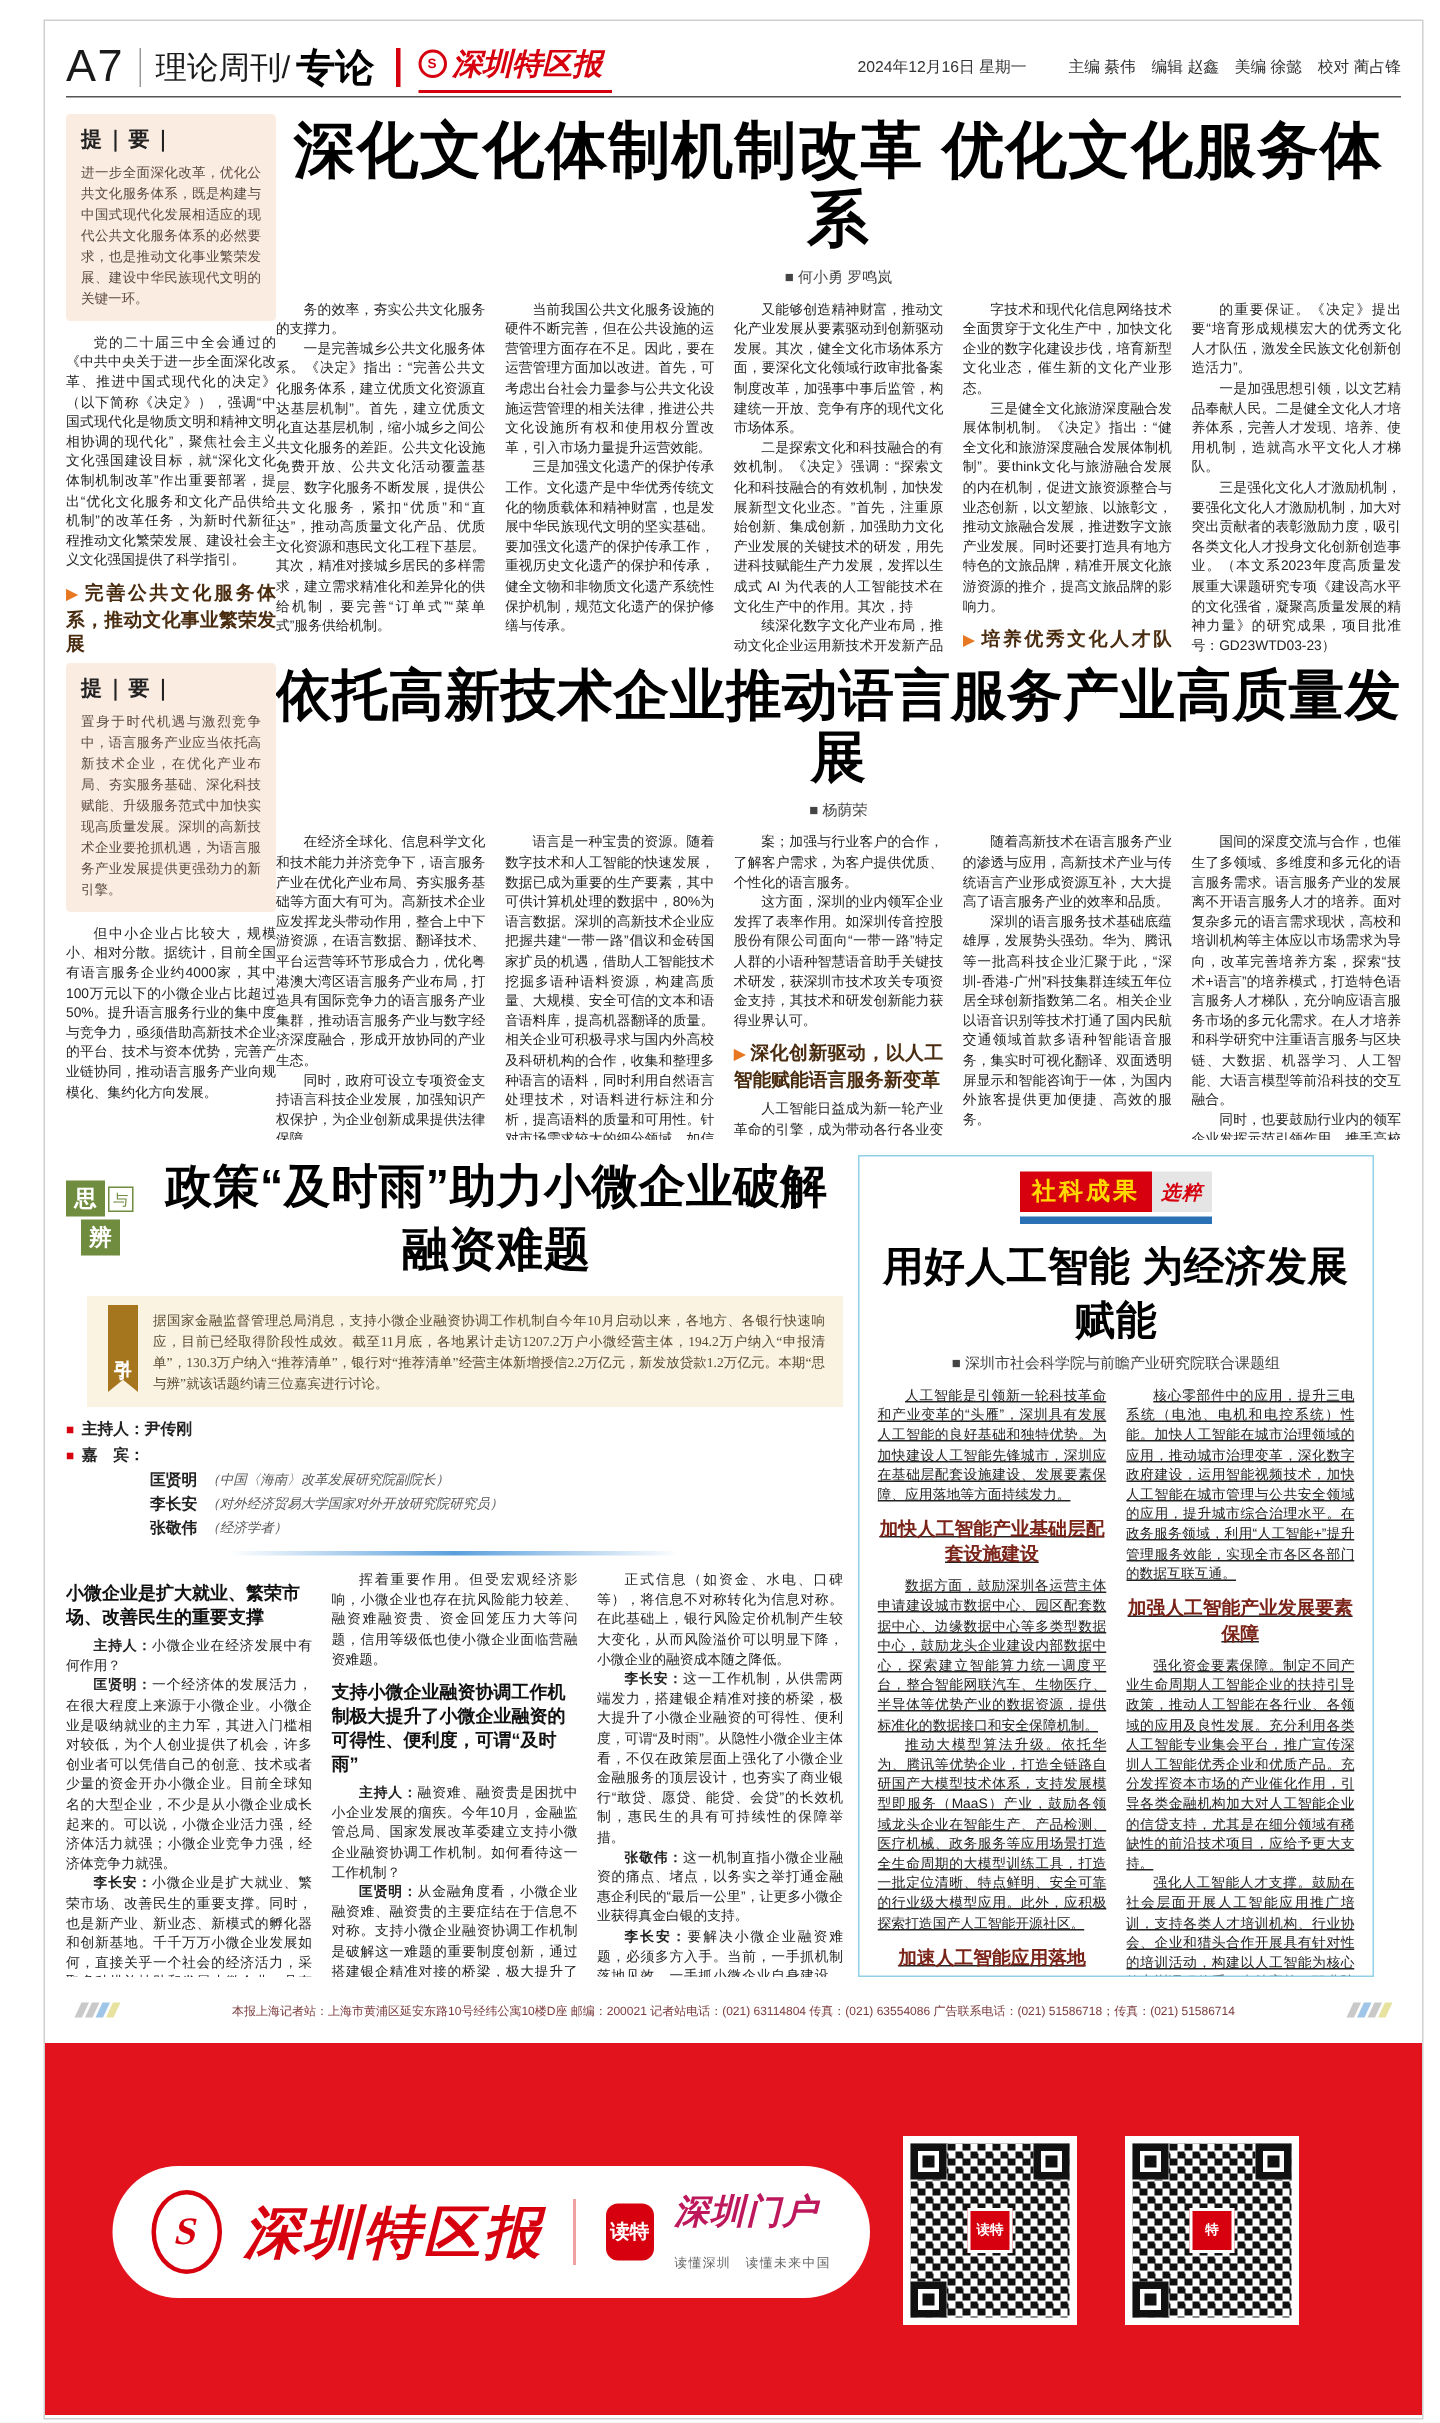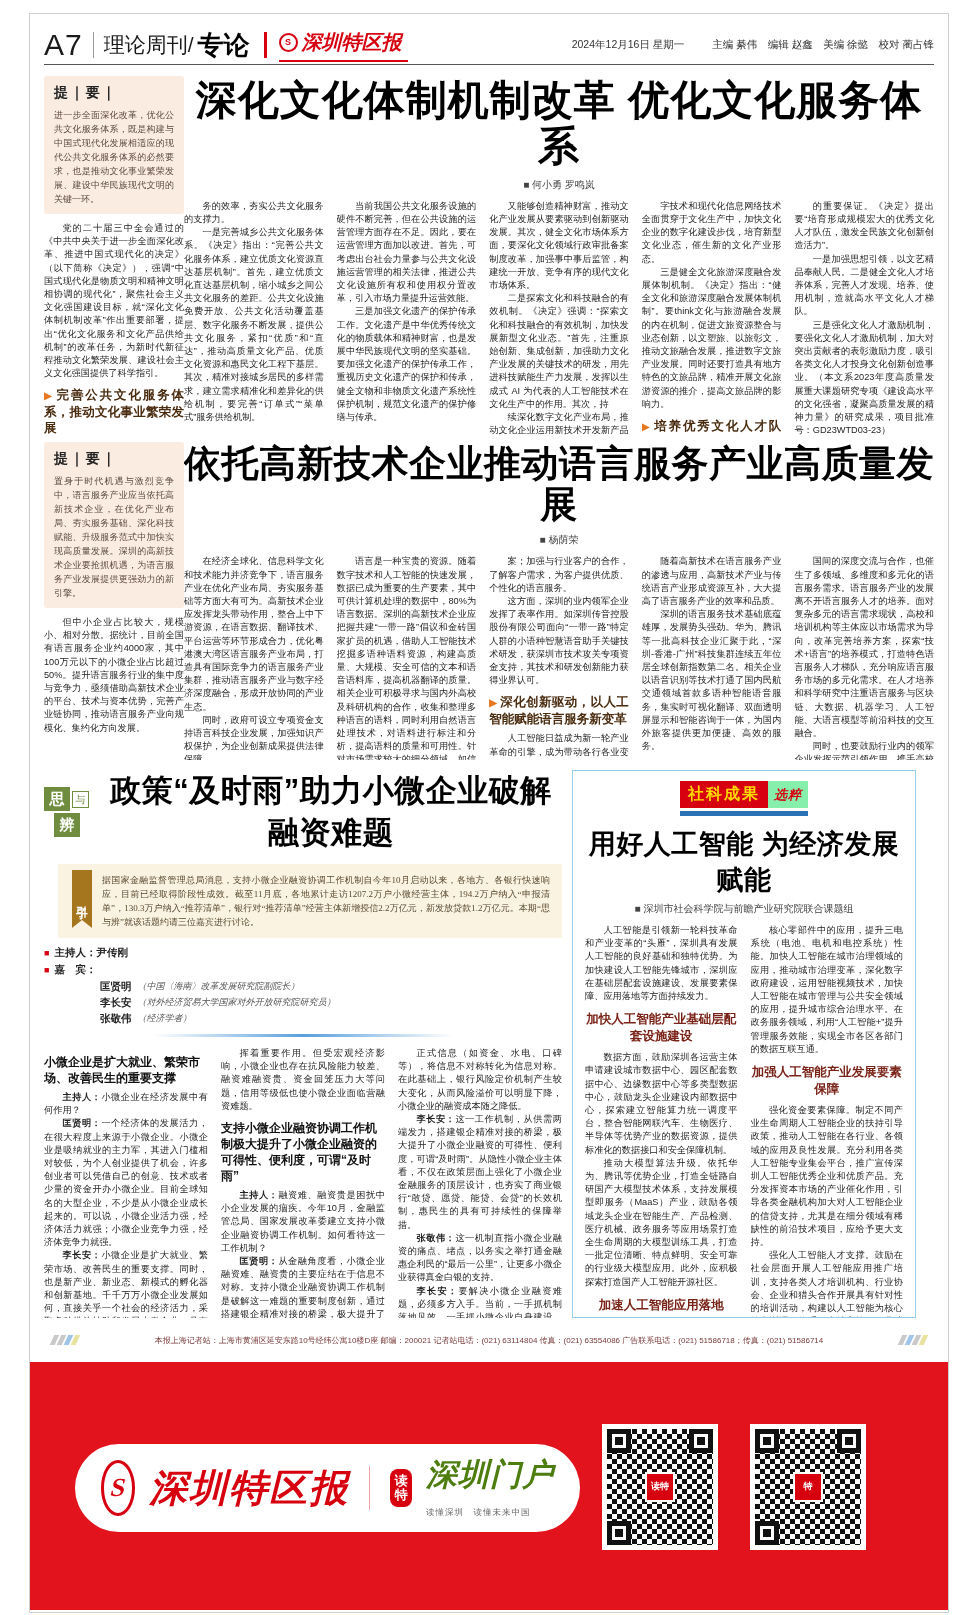--- a/index.html
+++ b/index.html
@@ -58,40 +58,40 @@
   .speakers .aff{color:#555;font-size:9px;font-style:italic;margin-left:6px;}
   .guestlist{margin-left:56px;}
   .bluediv{height:3px;width:300px;margin:8px auto 10px;background:linear-gradient(90deg,rgba(90,160,220,0),#5a9fdc,rgba(90,160,220,0));border-radius:2px;}
   .art3 .cols{height:372px;}
 
   
   .art4{position:absolute;left:572px;top:770px;width:344px;height:548px;border:1px solid #8fd0e8;background:#fff;padding:10px 12px;box-sizing:border-box;overflow:hidden;}
   .badges{display:flex;justify-content:center;}
   .badgewrap{display:inline-flex;border-bottom:5px solid #2a72b5;padding-bottom:3px;}
   .badge-red{background:#d6000f;color:#ffd800;font-weight:900;font-size:16px;padding:3px 8px;letter-spacing:2px;}
-  .badge-yel{background:#86efac;color:#d6000f;font-weight:900;font-size:13px;padding:5px 6px 3px;letter-spacing:1px;font-style:italic;}
+  .badge-yel{background:#e5e5e5;color:#d6000f;font-weight:900;font-size:13px;padding:5px 6px 3px;letter-spacing:1px;font-style:italic;}
   .headline4{font-size:27px;font-weight:900;color:#000;text-align:center;letter-spacing:0.5px;margin:10px 0 4px;}
-  .art4 .cols{height:428px;margin-top:6px;}
+  .art4 .cols{height:428px;margin-top:6px;text-decoration:underline;}
 
   
   .contact{position:absolute;left:44px;right:44px;top:1332px;height:16px;display:flex;align-items:center;font-size:8px;color:#7a3b3b;}
   .slashes{display:flex;gap:2px;margin:0 8px;}
   .slashes i{display:block;width:5px;height:10px;transform:skewX(-25deg);}
   .s1{background:#c9c9c9;} .s2{background:#9fc6e8;} .s3{background:#e8e29f;}
   .contact .txt{flex:1;text-align:center;}
 
   .banner{position:absolute;left:30px;right:30px;top:1362px;height:248px;background:#e3131e;overflow:hidden;}
   .pill{position:absolute;left:45px;top:82px;width:505px;height:88px;background:#fff;border-radius:46px;display:flex;align-items:center;padding:0 26px;box-sizing:border-box;gap:14px;}
   .pill .ball{width:50px;height:50px;border-radius:50%;border:3px solid #d6000f;display:flex;align-items:center;justify-content:center;color:#d6000f;font-size:26px;font-weight:900;font-family:"Liberation Serif",serif;}
   .pill .ball span{display:block;transform:skewX(-12deg);}
   .pill .paper{font-family:"Liberation Serif",serif;font-weight:900;font-style:italic;font-size:38px;color:#d6000f;letter-spacing:2px;white-space:nowrap;}
   .pill .pdiv{width:2px;height:44px;background:#f0a0a0;margin:0 6px;}
   .pill .dute{width:38px;height:38px;background:#d6000f;border-radius:8px;color:#fff;font-size:13px;font-weight:900;display:flex;align-items:center;justify-content:center;line-height:1.05;text-align:center;}
   .pill .portal{display:flex;flex-direction:column;line-height:1;}
-  .pill .portal .pt{font-size:31px;font-weight:900;color:#4d7c0f;font-style:italic;letter-spacing:1px;white-space:nowrap;}
+  .pill .portal .pt{font-size:23px;font-weight:900;color:#be185d;font-style:italic;letter-spacing:1px;white-space:nowrap;}
   .pill .portal .tg{font-size:8.5px;color:#666;margin-top:18px;letter-spacing:1px;white-space:nowrap;}
   .qr{position:absolute;top:62px;width:116px;height:126px;background:#fff;padding:5px;box-sizing:border-box;}
   .qr .pat{position:relative;width:100%;height:100%;background:
       repeating-conic-gradient(#111 0% 25%, #fff 0% 50%);
       background-size:10px 10px;}
   .qr .fnd{position:absolute;width:24px;height:24px;border:5px solid #111;background:#fff;box-sizing:border-box;}
   .qr .fnd::after{content:"";position:absolute;left:3px;top:3px;right:3px;bottom:3px;background:#111;}
   .fnd.tl{left:0;top:0;} .fnd.tr{right:0;top:0;} .fnd.bl{left:0;bottom:0;}
   .qr .ctr{position:absolute;left:50%;top:50%;transform:translate(-50%,-50%);background:#d6000f;color:#fff;font-size:9px;font-weight:900;width:26px;height:26px;display:flex;align-items:center;justify-content:center;text-align:center;line-height:1.05;border:2px solid #fff;}
   .qr1{right:230px;} .qr2{right:82px;}

